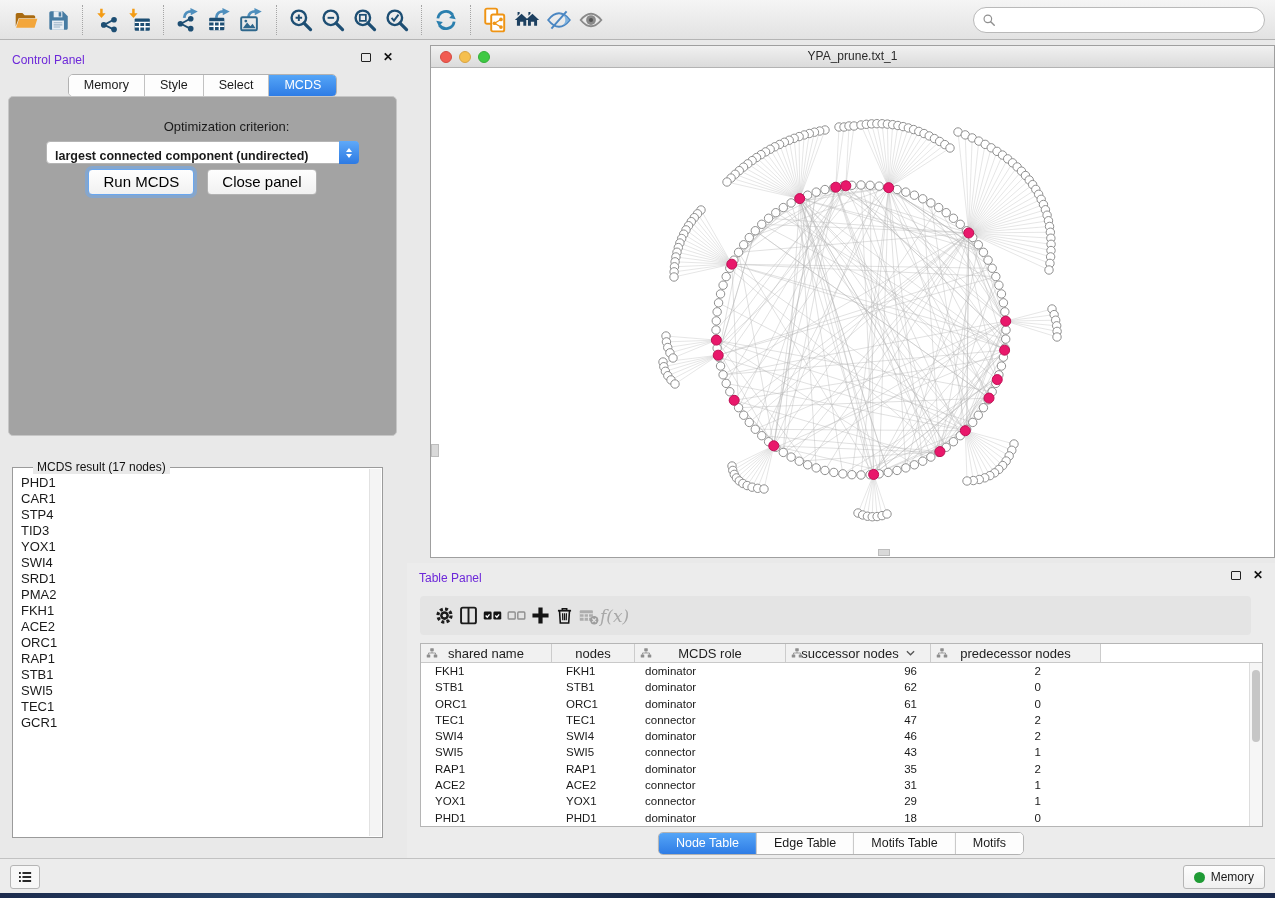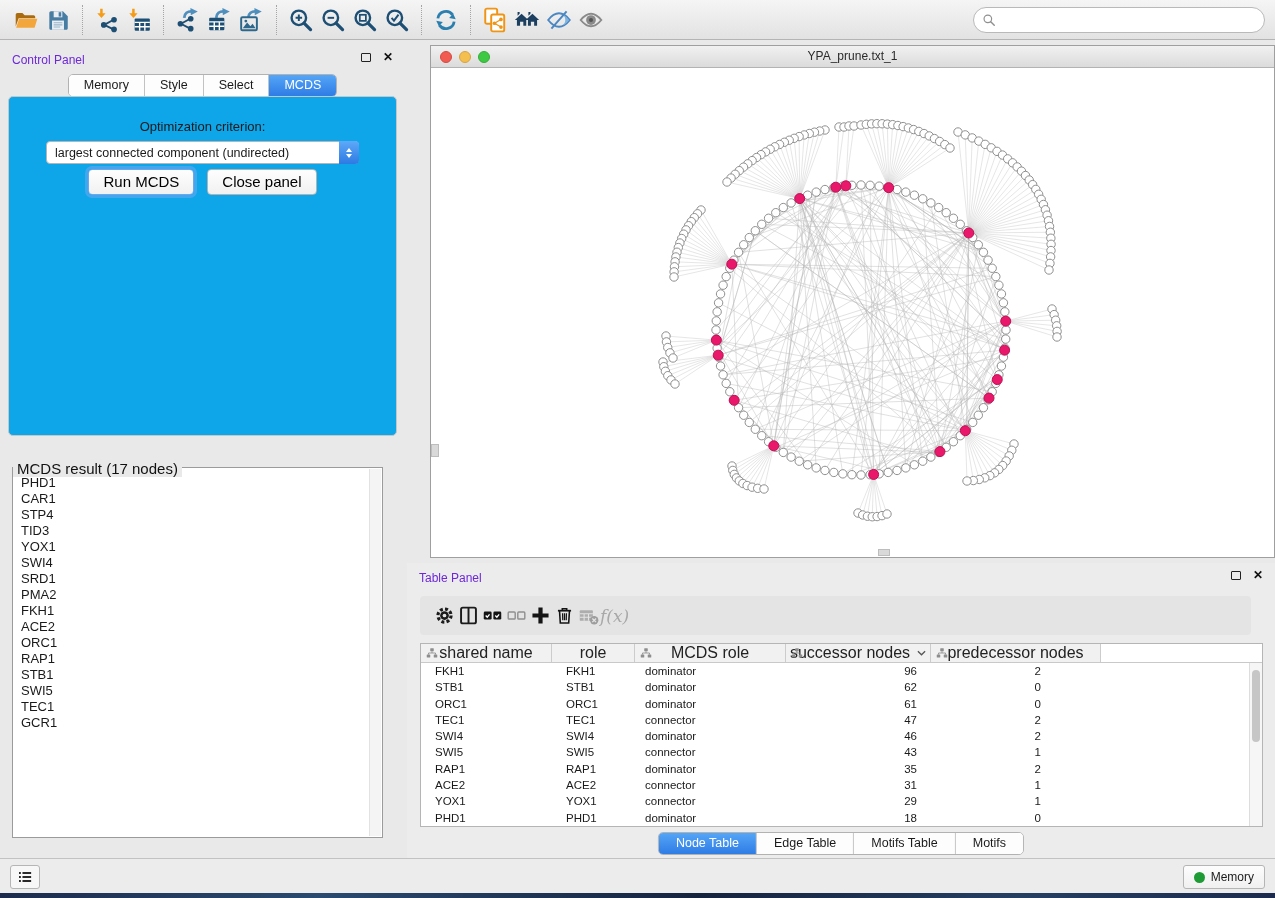--- a/index.html
+++ b/index.html
@@ -38,49 +38,49 @@
   .close-ic { font-size:12px; font-weight:700; color:#111; line-height:10px; }
   .cp-tabs { position:absolute; top:29px; left:0; width:100%; display:flex; justify-content:center; }
   .tabgrp { display:flex; border:1px solid #b2b2b2; border-radius:5px; overflow:hidden; background:#fdfdfd; }
   .tabgrp .tab {
     padding:3px 15px 4px; font-size:12.5px; background:#fdfdfd; border-right:1px solid #c2c2c2; cursor:default;
   }
   .tabgrp .tab:last-child { border-right:none; }
   .tabgrp .tab.active { background:linear-gradient(#55a5f7,#2e7ce5); color:#fff; }
   .cp-box {
     position:absolute; top:51px; left:8px; width:389px; height:340px;
-    background:#0ea5e9; border:1px solid #c6c6c6; border-radius:5px;
+    background:#a3a3a3; border:1px solid #c6c6c6; border-radius:5px;padding-left:24px;
   }
   .opt-label { position:absolute; top:22px; width:100%; text-align:center; font-size:13px; }
   .cp-select {
     position:absolute; top:44px; left:37px; width:313px; height:23px;
     background:#fff; border:1px solid #b5b5b5; border-radius:4px;
-    display:flex; align-items:center; font-size:12.5px;
+    display:flex; align-items:flex-end; font-size:12.5px;font-weight:bold;
   }
   .cp-select .val { flex:1; padding-left:8px; white-space:nowrap; overflow:hidden; }
   .cp-select .stepper {
     width:20px; height:23px; margin:-1px -1px -1px 0; border-radius:0 4px 4px 0;
     background:linear-gradient(#5fa9f8,#2d7ae3); display:flex; flex-direction:column;
     align-items:center; justify-content:center; gap:2px;
   }
   .tri-up { width:0; height:0; border-left:3.5px solid transparent; border-right:3.5px solid transparent; border-bottom:4.5px solid #fff; }
   .tri-dn { width:0; height:0; border-left:3.5px solid transparent; border-right:3.5px solid transparent; border-top:4.5px solid #fff; }
   .cp-buttons { position:absolute; top:72px; left:0; width:100%; display:flex; justify-content:center; gap:13px; }
   .btn {
     font-family:"Liberation Sans", sans-serif; font-size:15px; padding:3px 14px 4px;
     background:linear-gradient(#fefefe,#f1f1f1); border:1px solid #b2b2b2; border-radius:4px; cursor:default;
   }
   .btn.focusring { border-color:#6aa7ef; box-shadow:0 0 0 3px rgba(110,170,240,.55); }
   .result-group {
     position:absolute; top:422px; left:12px; width:371px; height:371px;
     border:1px solid #9b9b9b; background:#fff;
   }
   .result-legend {
-    position:absolute; top:-8px; left:0; background:#e9e9e9; padding:0 4px;
-    font-size:15px; color:#111;
+    position:absolute; top:-8px; left:20px; background:#e9e9e9; padding:0 4px;
+    font-size:12px; color:#111;
   }
   .result-list { position:absolute; left:0; top:3px; right:14px; bottom:1px; overflow:hidden; padding:4px 0 0 8px; }
   .result-list .item { height:16px; font-size:13px; line-height:16px; }
   .result-track { position:absolute; right:1px; top:1px; bottom:1px; width:12px; background:#f4f4f4; border-left:1px solid #e2e2e2; }
 
   
   .netwin {
     position:absolute; left:407px; top:45px; right:0; height:513px;
     background:#fff; border:1px solid #9f9f9f;margin-left:23px;
   }
@@ -109,21 +109,21 @@
   .tp-btn svg { width:21px; height:21px; }
   .fx { font-family:"DejaVu Serif", serif; font-style:italic; font-size:17px; color:#a8a8a8; }
   .tp-table {
     position:absolute; top:80px; left:13px; right:12px; bottom:31px;
     background:#fff; border:1px solid #b5b5b5; overflow:hidden;
   }
   .hrow, .drow { display:grid; grid-template-columns:131px 83px 151px 145px 170px 1fr; }
   .hrow { height:19px; border-bottom:1px solid #c9c9c9; }
   .hcell {
     position:relative; background:#f1f1f1; border-right:1px solid #cccccc;
-    font-size:16px; display:flex; align-items:center; justify-content:center; color:#222;
+    font-size:13px; display:flex; align-items:center; justify-content:center; color:#222;
   }
   .hcell.filler { background:#fff; border-right:none; }
   .hcell .colic { position:absolute; left:5px; top:3px; width:12px; height:12px; }
   .hcell .chev { margin-left:7px; width:9px; height:6px; }
   .drow { height:16.3px; font-size:11.5px; }
   .dcell { line-height:16.3px; white-space:nowrap; overflow:hidden; }
   .dcell.c0 { padding-left:14px; }
   .dcell.c1 { padding-left:14px; }
   .dcell.c2 { padding-left:10px; }
   .dcell.c3 { text-align:right; padding-right:14px; }
@@ -1039,21 +1039,21 @@
               <g fill="#8d8d8d">
                 <rect x="8.5" y="2.5" width="7" height="6" rx="1"></rect>
                 <rect x="1.5" y="15" width="7" height="6" rx="1"></rect>
                 <rect x="15.5" y="15" width="7" height="6" rx="1"></rect>
               </g>
               <path d="M12 8.5V12M5 15v-3h14v3" stroke="#8d8d8d" stroke-width="1.7" fill="none"></path>
             </svg>
             <span>shared name</span>
           </div>
           <div class="hcell">
-            <span>role</span>
+            <span>nodes</span>
           </div>
           <div class="hcell">
             <svg class="colic" viewBox="0 0 24 24">
               <g fill="#8d8d8d">
                 <rect x="8.5" y="2.5" width="7" height="6" rx="1"></rect>
                 <rect x="1.5" y="15" width="7" height="6" rx="1"></rect>
                 <rect x="15.5" y="15" width="7" height="6" rx="1"></rect>
               </g>
               <path d="M12 8.5V12M5 15v-3h14v3" stroke="#8d8d8d" stroke-width="1.7" fill="none"></path>
             </svg>

